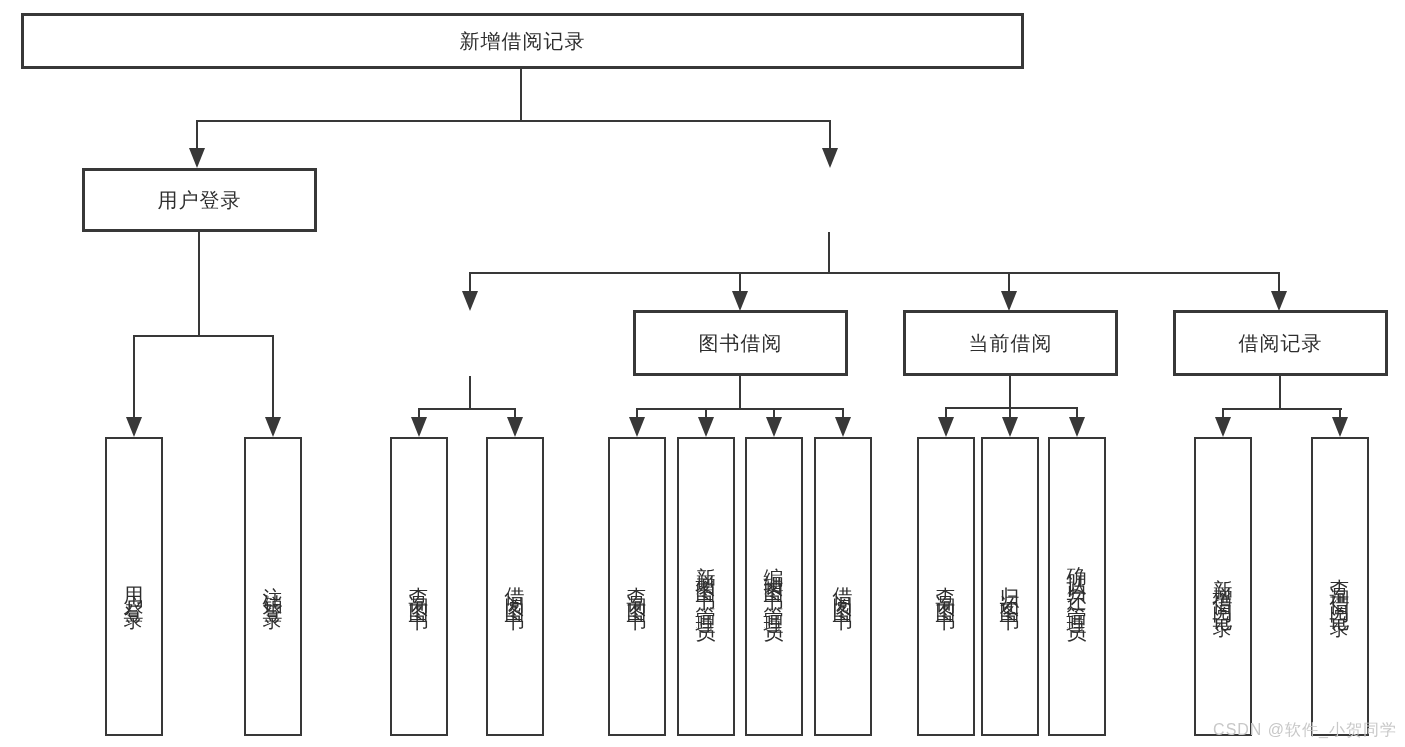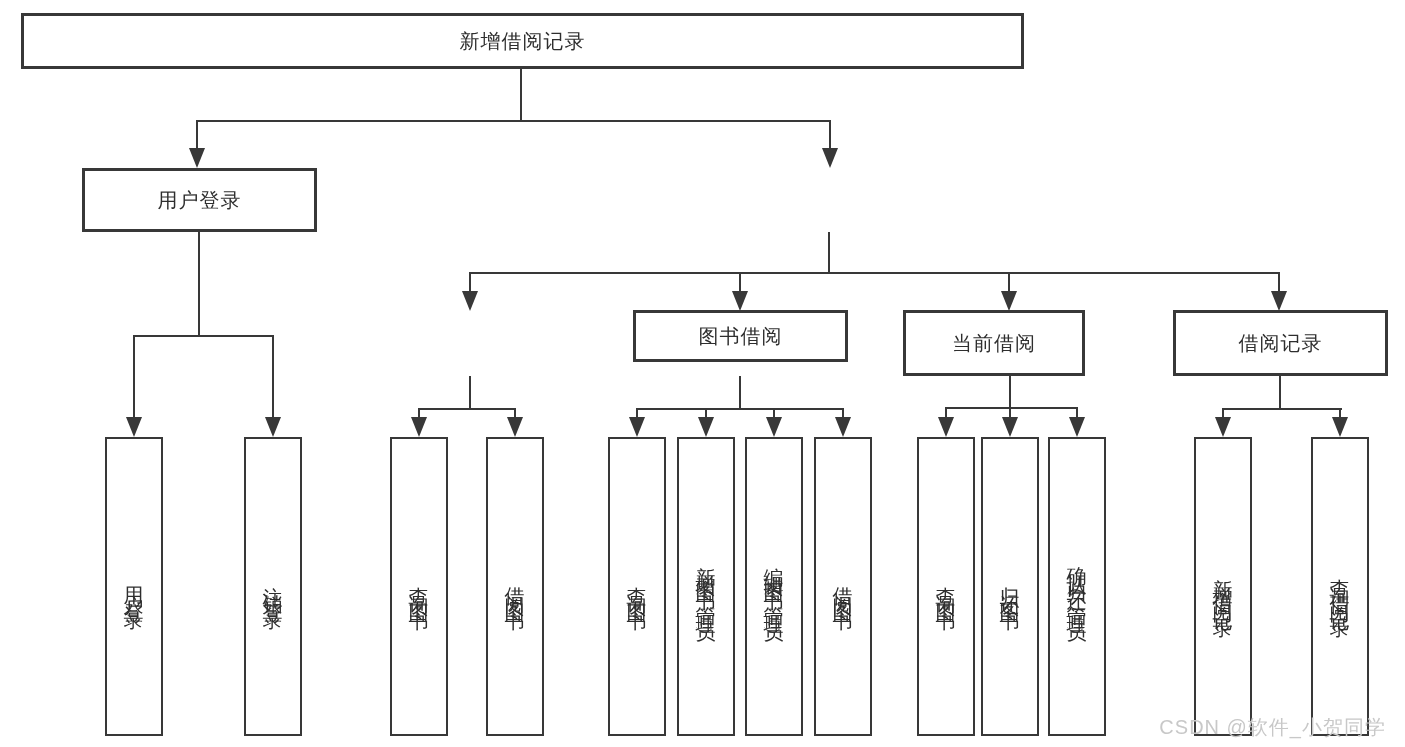--- a/index.html
+++ b/index.html
@@ -22,44 +22,44 @@
     font-size:20px; color:#2e2e2e; letter-spacing:8px;
   }
   .vl { position:absolute; width:2px; background:#383838; }
   .hl { position:absolute; height:2px; background:#383838; }
   .ar {
     position:absolute; width:0; height:0;
     border-left:8px solid transparent; border-right:8px solid transparent;
     border-top:20px solid #383838;
   }
   .watermark {
-    position:absolute; right:19px; bottom:6px; font-size:20px;
+    position:absolute; right:8px; bottom:6px; font-size:16px;
     color:#c8c8c8; letter-spacing:1px; z-index:5;
   }
 </style>
 </head>
 <body>
 
 <div id="canvas">
 
   <div class="hbox" style="left:21px; top:13px; width:1003px; height:56px;">
     <span>新增借阅记录</span>
   </div>
 
   <div class="hbox" style="left:82px; top:168px; width:235px; height:64px;">
     <span>用户登录</span>
   </div>
 
 
 
-  <div class="hbox" style="left:633px; top:310px; width:215px; height:52px;">
+  <div class="hbox" style="left:633px; top:310px; width:215px; height:66px;">
     <span>图书借阅</span>
   </div>
 
-  <div class="hbox" style="left:903px; top:310px; width:182px; height:66px;">
+  <div class="hbox" style="left:903px; top:310px; width:215px; height:66px;">
     <span>当前借阅</span>
   </div>
 
   <div class="hbox" style="left:1173px; top:310px; width:215px; height:66px;">
     <span>借阅记录</span>
   </div>
 
   <div class="leaf" style="left:105px;">
     <span class="vtext">用户登录</span>
   </div>

